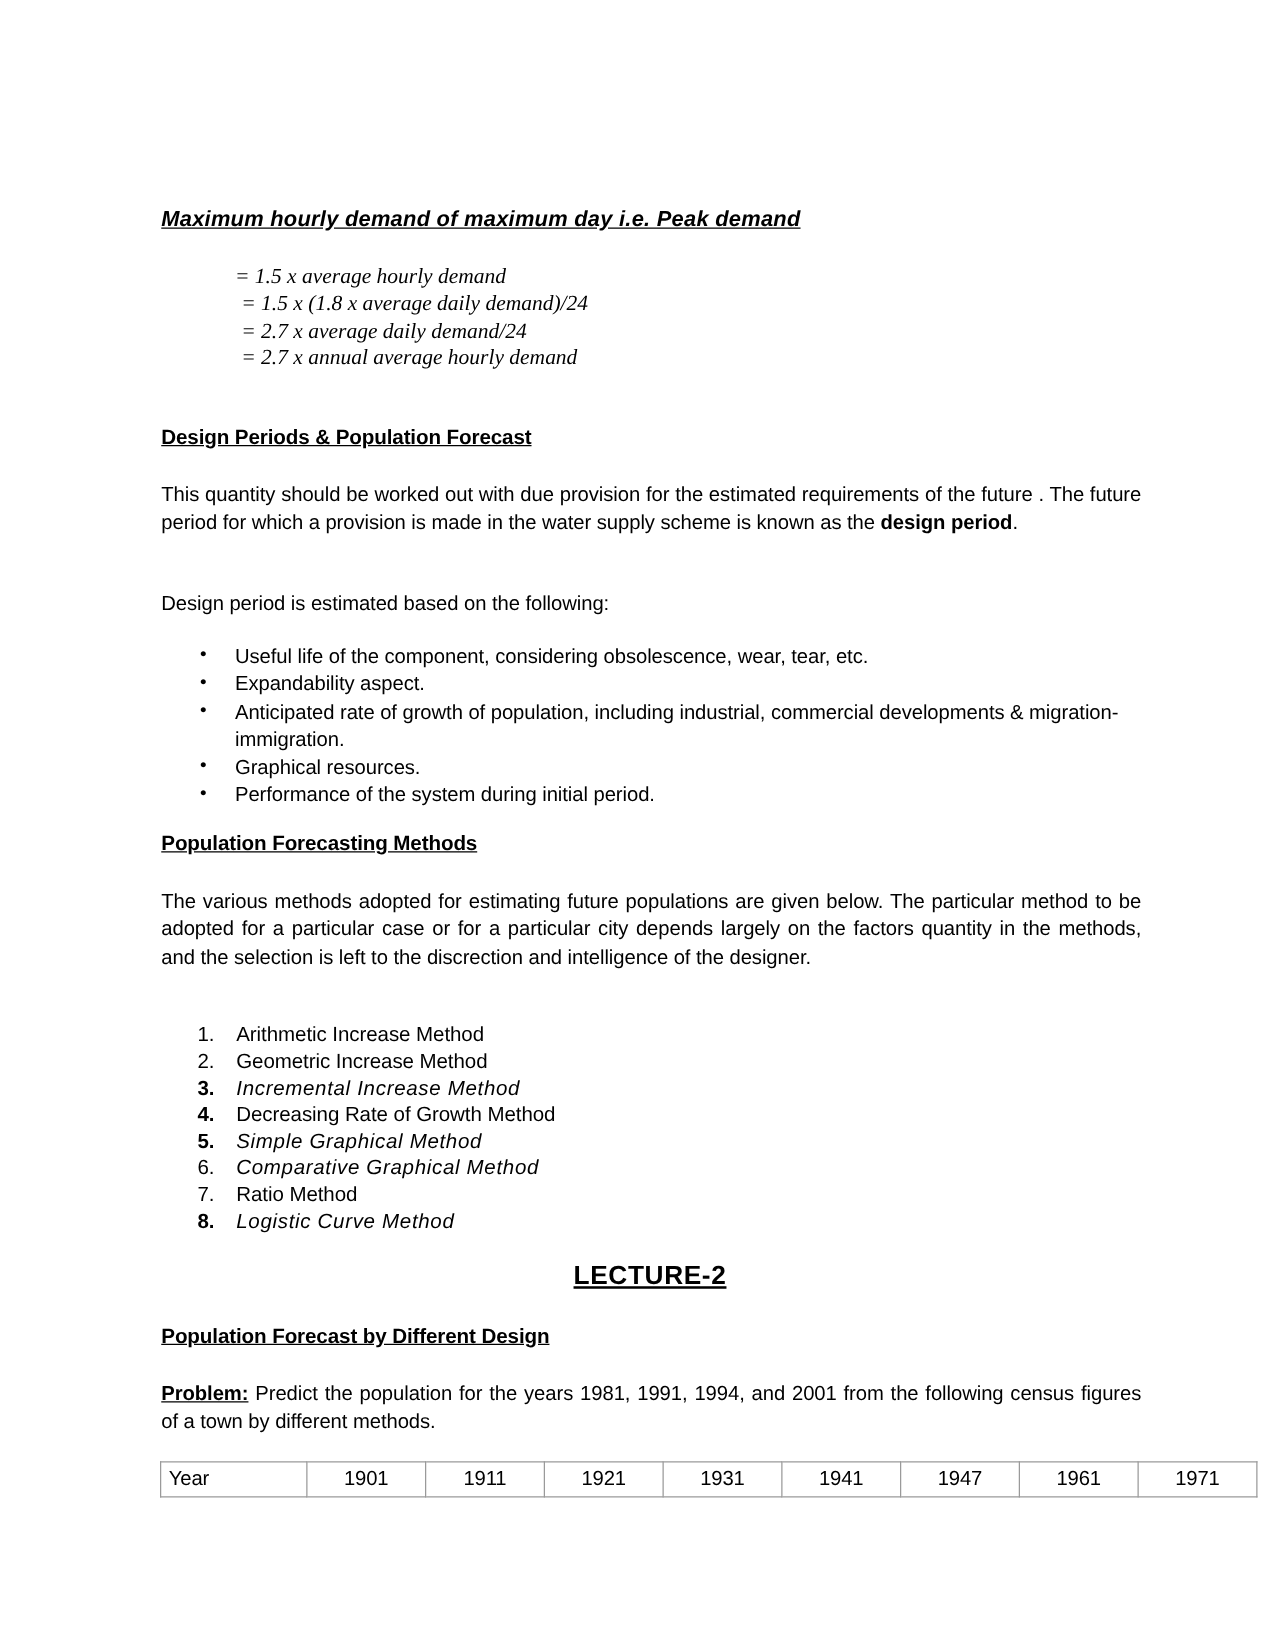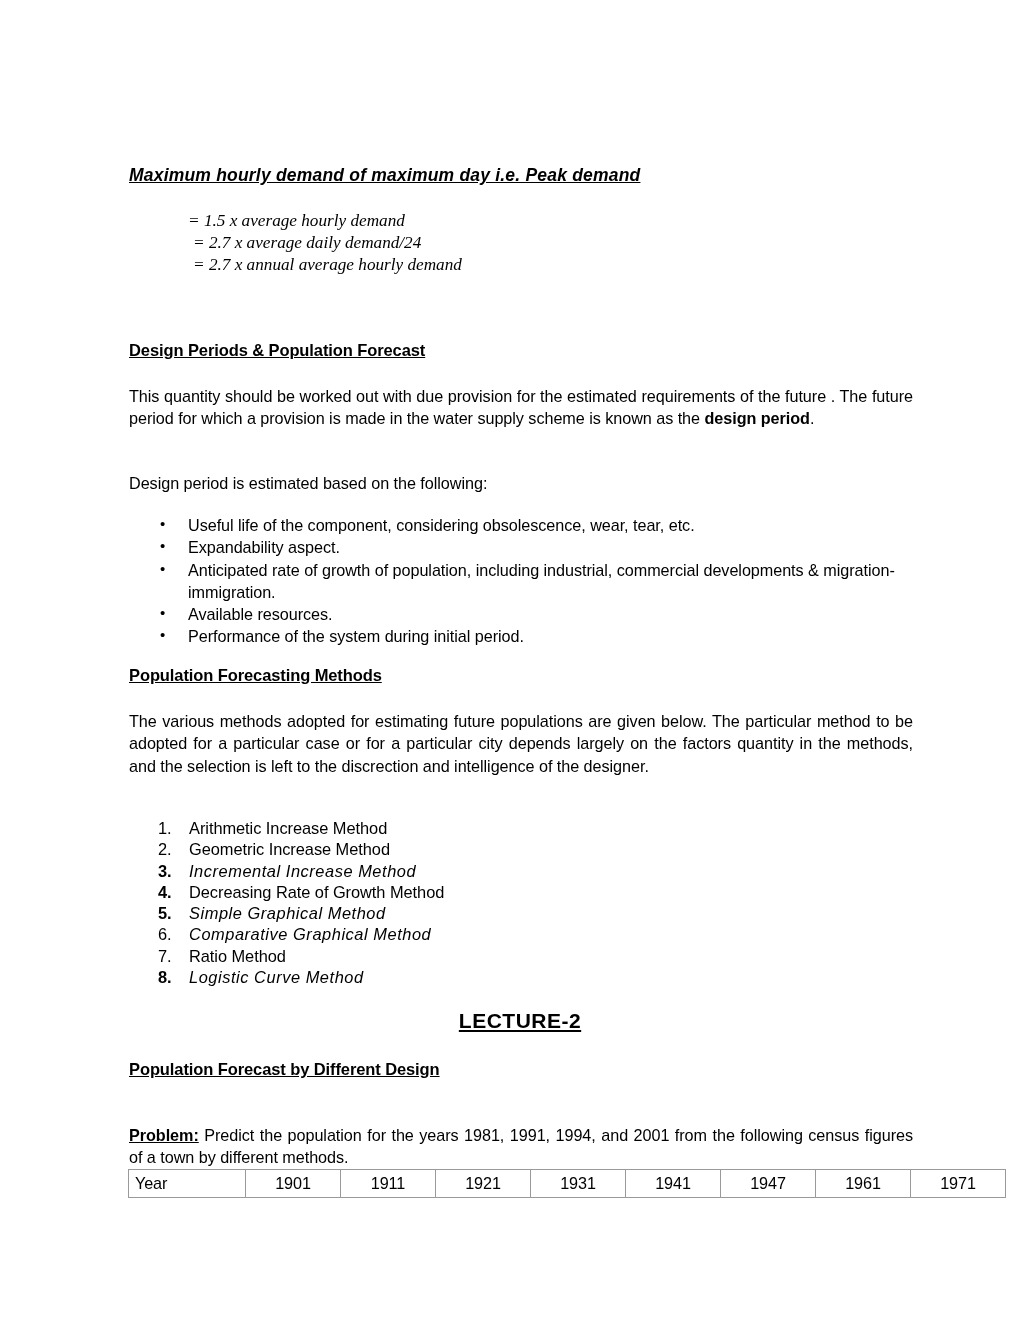--- a/index.html
+++ b/index.html
@@ -160,20 +160,21 @@
 </style>
 </head>
 <body>
 
 <div class="page">
 
   <div class="blk heading-bi" style="left:119px; top:165px;">Maximum hourly demand of maximum day i.e. Peak demand</div>
 
   <div class="blk eq-block" style="left:183px; top:210px;font-style:italic;">
     <div class="eq-line first">= 1.5 x average hourly demand</div>
+    <div class="eq-line">= 1.5 x (1.8 x average daily demand)/24</div>
     <div class="eq-line">= 2.7 x average daily demand/24</div>
     <div class="eq-line">= 2.7 x annual average hourly demand</div>
   </div>
 
   <div class="blk heading-b" style="left:119px; top:341px;">Design Periods &amp; Population Forecast</div>
 
   <div class="blk para" style="left:119px; top:385px; width:784px;">
     <span>This quantity should be worked out with due provision for the estimated requirements of the future . The future period for which a provision is made in the water supply scheme is known as the </span><b>design period</b><span>.</span>
   </div>
 
@@ -187,21 +188,21 @@
     <li>
       <span class="bul">•</span>
       <span>Expandability aspect.</span>
     </li>
     <li>
       <span class="bul">•</span>
       <span>Anticipated rate of growth of population, including industrial, commercial developments &amp; migration-immigration.</span>
     </li>
     <li>
       <span class="bul">•</span>
-      <span>Available resources.</span>
+      <span>Graphical resources.</span>
     </li>
     <li>
       <span class="bul">•</span>
       <span>Performance of the system during initial period.</span>
     </li>
   </ul>
 
   <div class="blk heading-b" style="left:119px; top:666px;">Population Forecasting Methods</div>
 
   <div class="blk para" style="left:119px; top:710px; width:784px;">The various methods adopted for estimating future populations are given below. The particular method to be adopted for a particular case or for a particular city depends largely on the factors quantity in the methods, and the selection is left to the discrection and intelligence of the designer.</div>
@@ -246,21 +247,21 @@
     <li class="bold-num ital-txt">
       <span class="num">8.</span>
       <span class="txt">Logistic Curve Method</span>
     </li>
   </ol>
 
   <div class="blk lecture-title" style="top:1009px;">LECTURE-2</div>
 
   <div class="blk heading-b" style="left:119px; top:1060px;">Population Forecast by Different Design</div>
 
-  <div class="blk para" style="left:119px; top:1104px; width:784px;margin-top:20px;">
+  <div class="blk para" style="left:119px; top:1104px; width:784px;">
     <b><u class="plain">Problem:</u></b><span> Predict the population for the years 1981, 1991, 1994, and 2001 from the following census figures of a town by different methods.</span>
   </div>
 
   <table class="data-table" style="left:118px; top:1169px;padding-left:12px;">
     <tbody>
       <tr>
         <td class="label-cell">Year</td>
         <td class="year-cell">1901</td>
         <td class="year-cell">1911</td>
         <td class="year-cell">1921</td>

